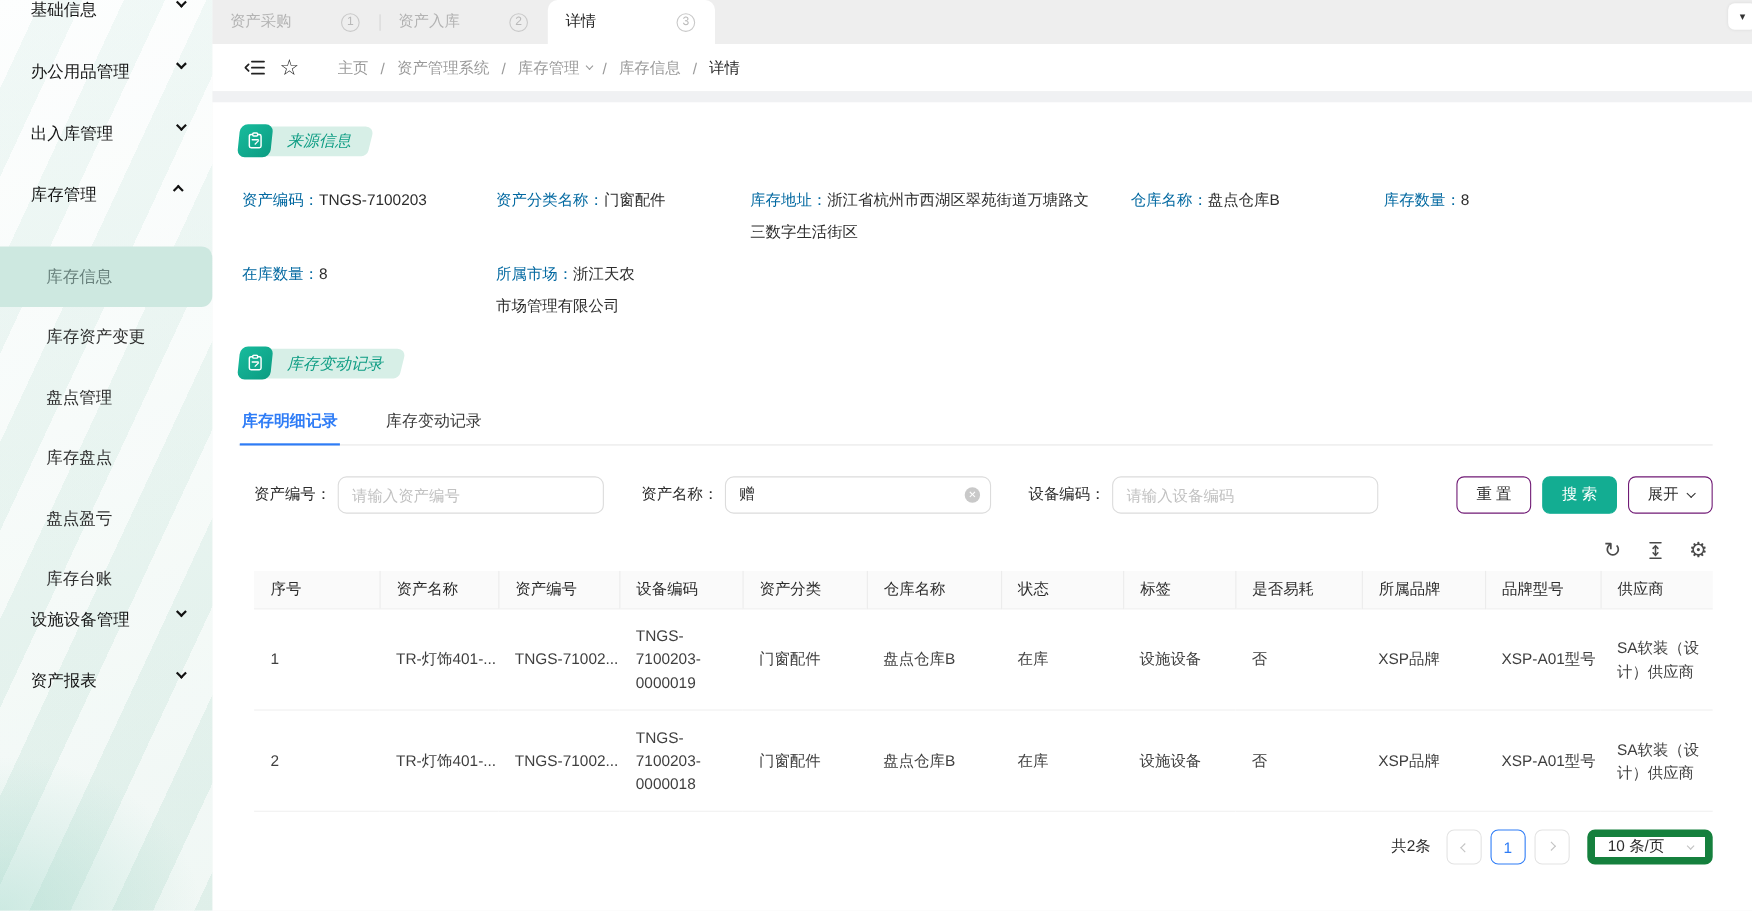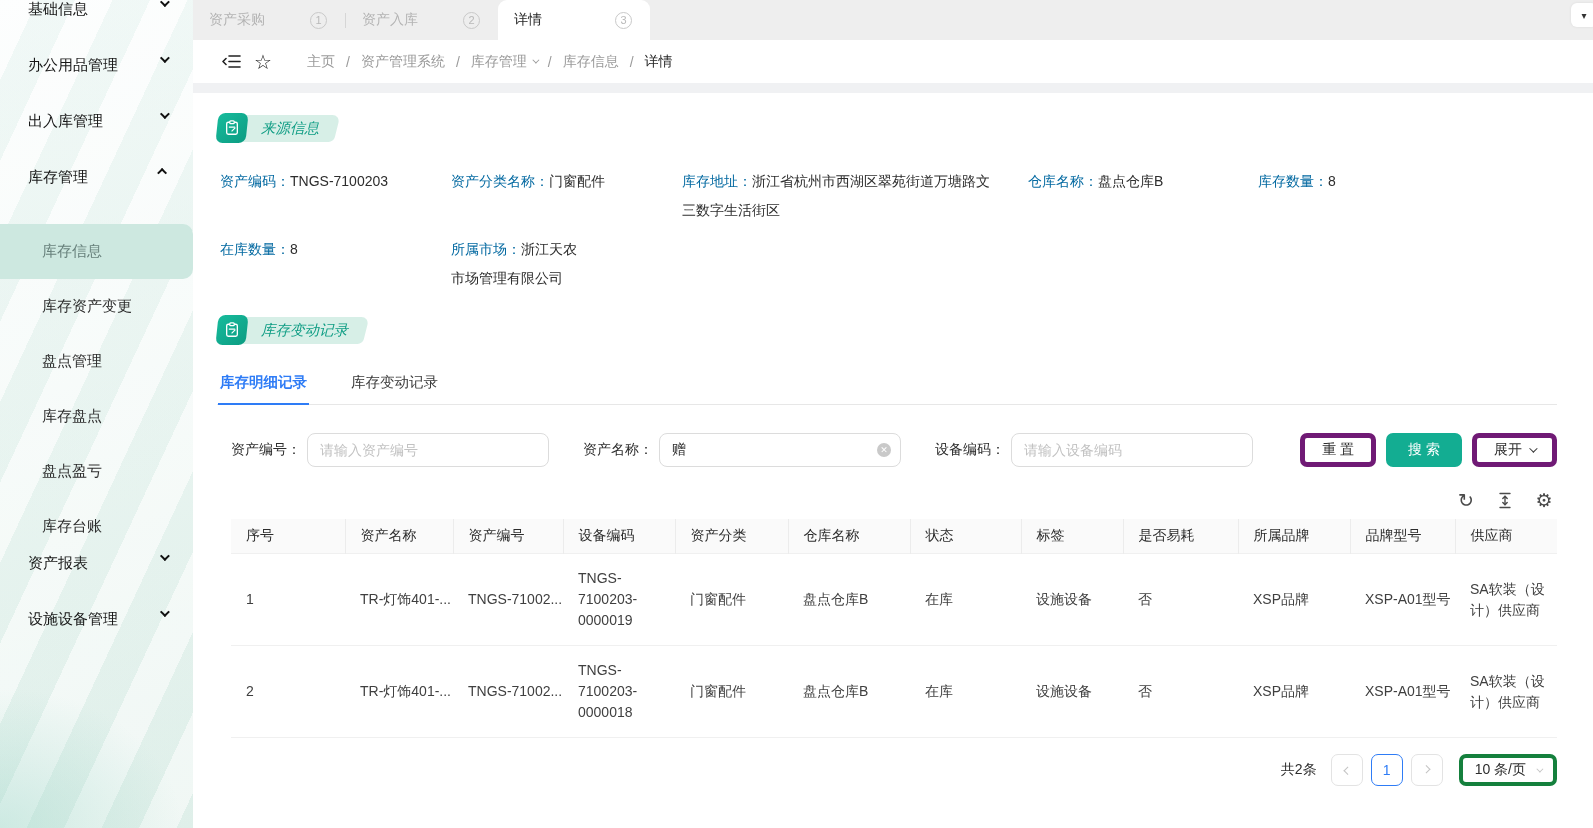--- a/index.html
+++ b/index.html
@@ -79,21 +79,21 @@
   .fgroup { display:flex; align-items:center; }
   .fgroup + .fgroup { margin-left:34px; }
   .flabel { color:#2d2d2d; margin-right:6px; white-space:nowrap; }
   .finput-wrap { position:relative; }
   .finput { width:242px; height:34px; border:1px solid #dcdcdc; border-radius:8px; padding:0 30px 0 12px;
     font-size:14px; color:#2d2d2d; outline:none; font-family:inherit; background:#fff; }
   .finput::placeholder { color:#c2c2c2; }
   .clear-ic { position:absolute; right:10px; top:10px; width:14px; height:14px; border-radius:50%; background:#c9c9c9;
     color:#fff; font-size:9px; line-height:14px; text-align:center; cursor:pointer; }
   .fbuttons { margin-left:auto; display:flex; align-items:center; gap:10px; }
-  .btn { height:34px; border-radius:7px; border:5px solid #701a75; background:#fff; color:#2d2d2d;
+  .btn { height:34px; border-radius:7px; border:1px solid #701a75; background:#fff; color:#2d2d2d;
     font-size:14px; padding:0 17px; cursor:pointer; font-family:inherit; display:flex; align-items:center; gap:7px; }
   .btn.primary { background:#13ad92; border-color:#13ad92; color:#fff; }
   .btn .chev { width:6px; height:6px; border-width:1.8px; border-color:#333; }
 
   
   .tools-row { display:flex; justify-content:flex-end; align-items:center; gap:17px; margin:22px 2px 8px 0; color:#4a4a4a; }
   .tool-ic { cursor:pointer; display:flex; align-items:center; justify-content:center; width:22px; height:22px; }
   .tool-glyph { font-size:19px; line-height:1; color:#4a4a4a; }
 
   
@@ -111,22 +111,22 @@
 
   
   .pag { display:flex; justify-content:flex-end; align-items:center; gap:8px; margin-top:16px; color:#2d2d2d; }
   .pag-total { margin-right:6px; }
   .pbtn { width:32px; height:32px; border:1px solid #e3e3e3; border-radius:7px; background:#fff;
     display:flex; align-items:center; justify-content:center; cursor:pointer; }
   .pbtn .chev { width:6px; height:6px; border-width:1.8px; border-color:#c4c4c4; }
   .chev.left { transform:rotate(135deg) translateY(-1px); }
   .chev.right { transform:rotate(-45deg) translateY(-1px); }
   .pbtn.page { border-color:#2e7cf6; color:#2e7cf6; font-size:14px; }
-  .psize { height:32px; border:4px solid #15803d; border-radius:7px; background:#fff; display:flex;
-    align-items:center; gap:10px; padding:0 12px; cursor:pointer; margin-left:8px; }
+  .psize { height:32px; border:7px solid #15803d; border-radius:7px; background:#fff; display:flex;
+    align-items:center; gap:20px; padding:0 12px; cursor:pointer; margin-left:8px; }
   .psize .chev { width:5px; height:5px; border-width:1.6px; border-color:#c4c4c4; }
 </style>
 </head>
 <body>
 
 <div class="app">
 
   <div class="sidebar">
     <div class="side-item">
       <span>基础信息</span>
@@ -156,25 +156,25 @@
     <div class="sub-item">
       <span>库存盘点</span>
     </div>
     <div class="sub-item">
       <span>盘点盈亏</span>
     </div>
     <div class="sub-item">
       <span>库存台账</span>
     </div>
     <div class="side-item">
+      <span>设施设备管理</span>
+      <span class="chev down"></span>
+    </div>
+    <div class="side-item">
       <span>资产报表</span>
-      <span class="chev down"></span>
-    </div>
-    <div class="side-item">
-      <span>设施设备管理</span>
       <span class="chev down"></span>
     </div>
   </div>
 
   <div class="main">
 
     <div class="tabbar">
       <div class="wtab">
         <span class="tlabel">资产采购</span>
         <span class="tnum">1</span>

